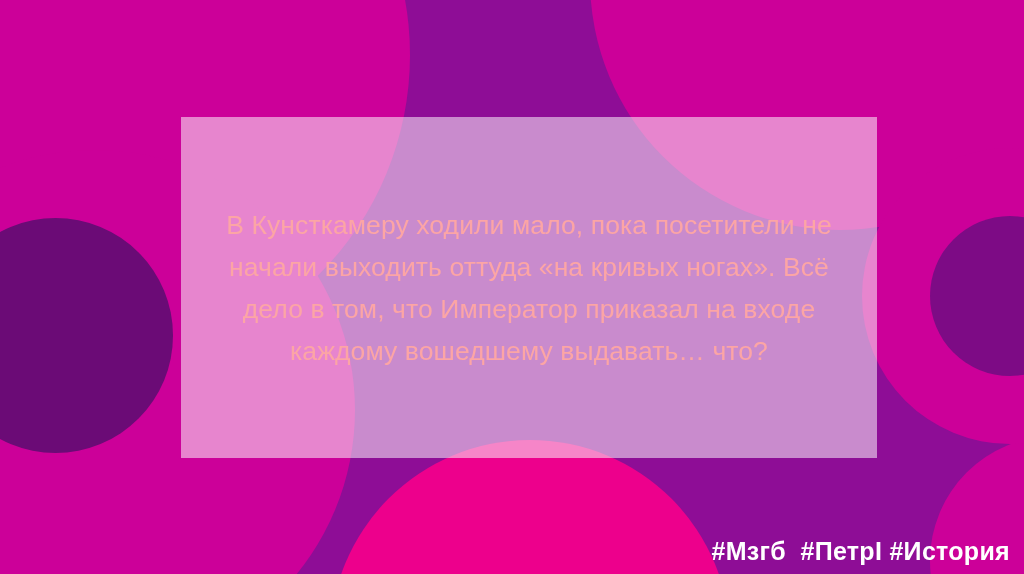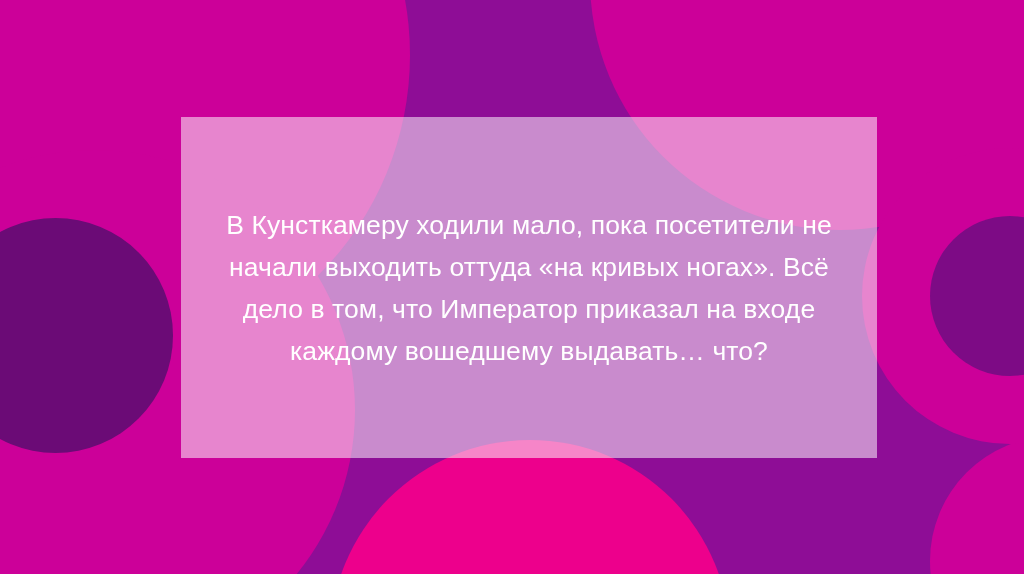--- a/index.html
+++ b/index.html
@@ -106,21 +106,21 @@
     background: rgba(255, 255, 255, 0.52);
     display: flex;
     align-items: center;
     justify-content: center;
     box-sizing: border-box;
     padding: 0 18px;
   }
 
   .quote-text {
     margin: 0;
-    color: #ffffff;
+    color: #fca5a5;
     font-size: 26.5px;
     line-height: 42px;
     text-align: center;
     font-weight: 400;
     letter-spacing: 0.1px;
     max-width: 640px;
   }
 
   
   .hashtags {
@@ -145,14 +145,15 @@
   <div class="shape hole-left"></div>
   <div class="shape disc-bottom"></div>
   <div class="shape disc-bottomright"></div>
   <div class="shape disc-right"></div>
   <div class="shape hole-right"></div>
 
   <div class="content-panel">
     <p class="quote-text">В Кунсткамеру ходили мало, пока посетители не начали выходить оттуда «на кривых ногах». Всё дело в том, что Император приказал на входе каждому вошедшему выдавать… что?</p>
   </div>
 
+  <div class="hashtags">#Мзгб  #ПетрI #История</div>
 
 </div>
 
 </body></html>

